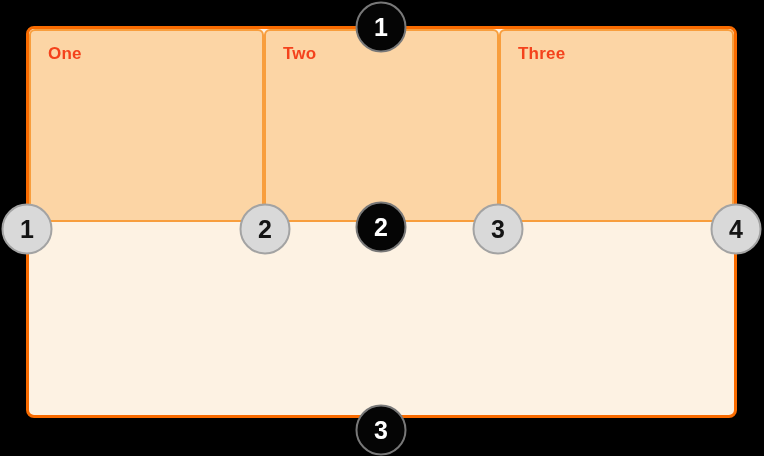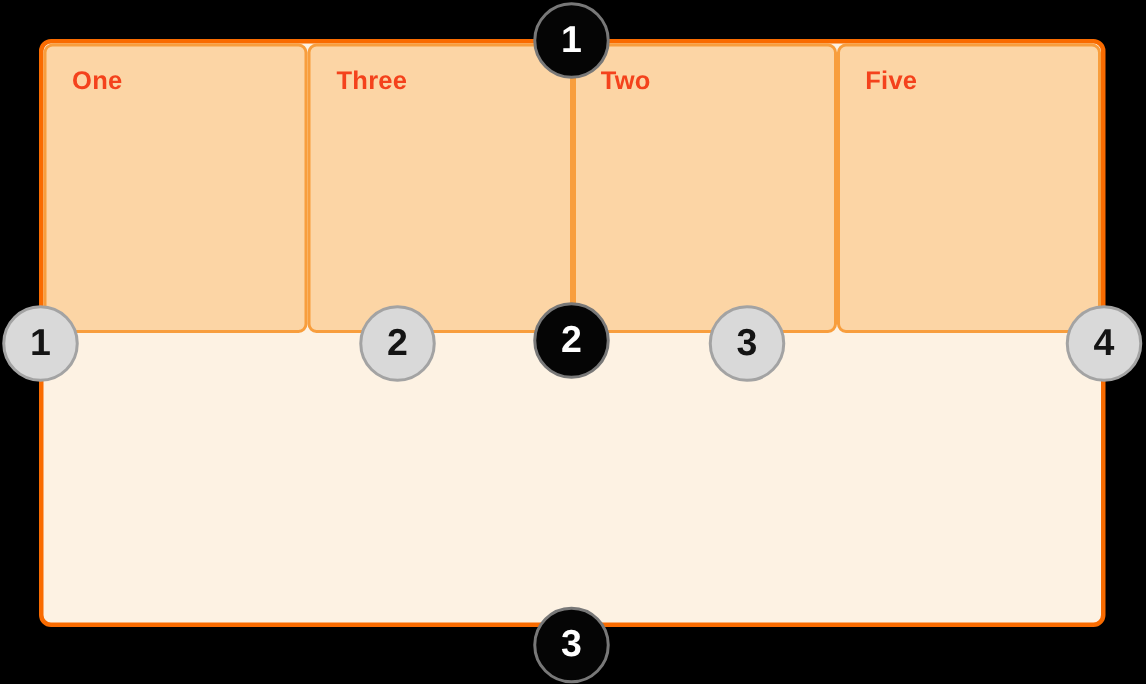--- a/index.html
+++ b/index.html
@@ -29,21 +29,21 @@
     background: var(--bg);
   }
   .grid-container {
     position: absolute;
     left: 26px; top: 26px;
     width: 711px; height: 392px;
     border: 3px solid var(--outer-border);
     border-radius: 8px;
     background: var(--empty-fill);
     display: grid;
-    grid-template-columns: repeat(4, 1fr);
+    grid-template-columns: repeat(3, 1fr);
     grid-template-rows: repeat(2, 1fr);
   }
   .cell {
     border: 2.5px solid var(--cell-border);
     border-radius: 6px;
     background: var(--cell-fill);
     padding: 13px 0 0 17px;
     color: var(--label-color);
     font-size: 17px;
     font-weight: 600;
@@ -90,27 +90,24 @@
 </head>
 <body>
 
 <div class="stage">
 
   <div class="grid-container">
     <div class="cell">
       <span>One</span>
     </div>
     <div class="cell">
-      <span>Three</span>
-    </div>
-    <div class="cell">
       <span>Two</span>
     </div>
     <div class="cell">
-      <span>Five</span>
+      <span>Three</span>
     </div>
     <div class="cell empty">
       <span></span>
     </div>
   </div>
 
   <div class="marker row r1">
     <span>1</span>
   </div>
   <div class="marker row r2">

